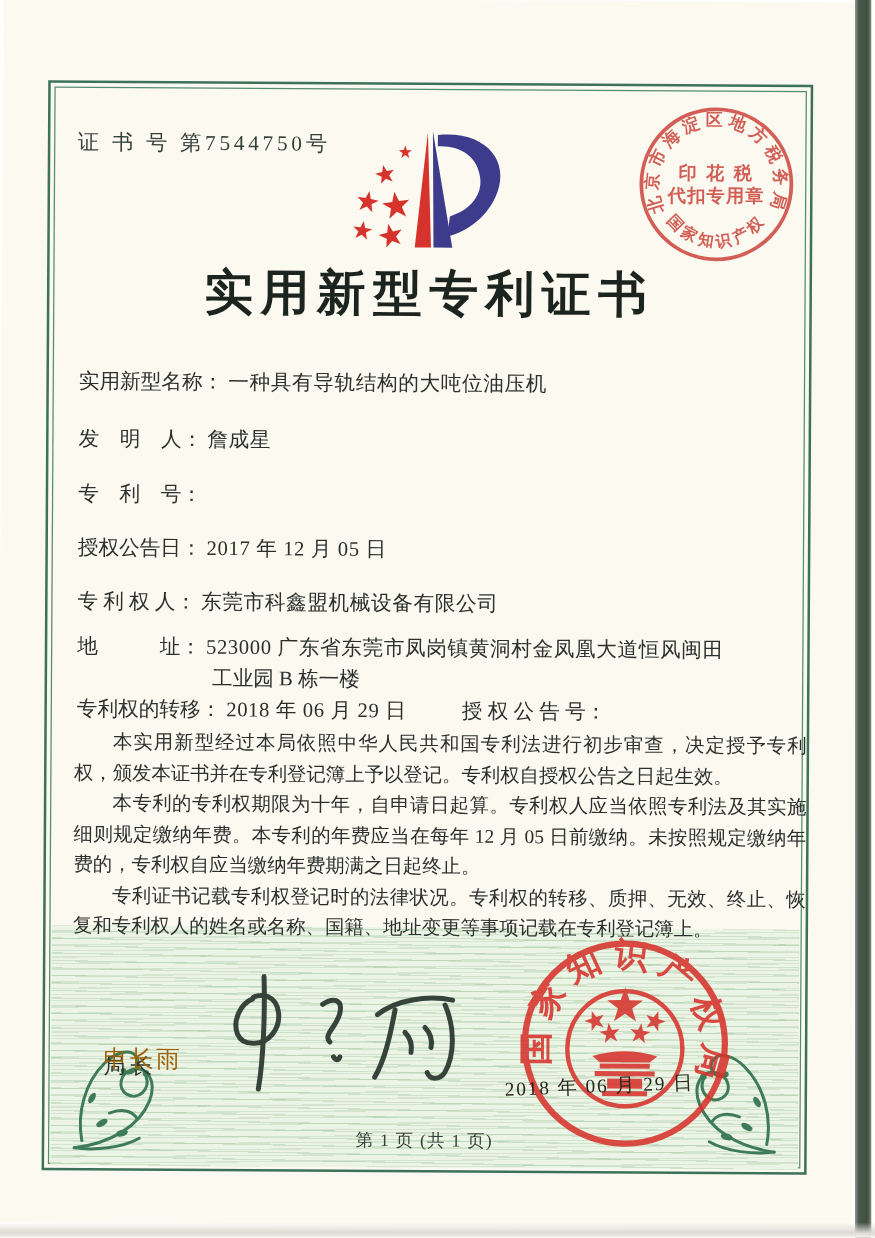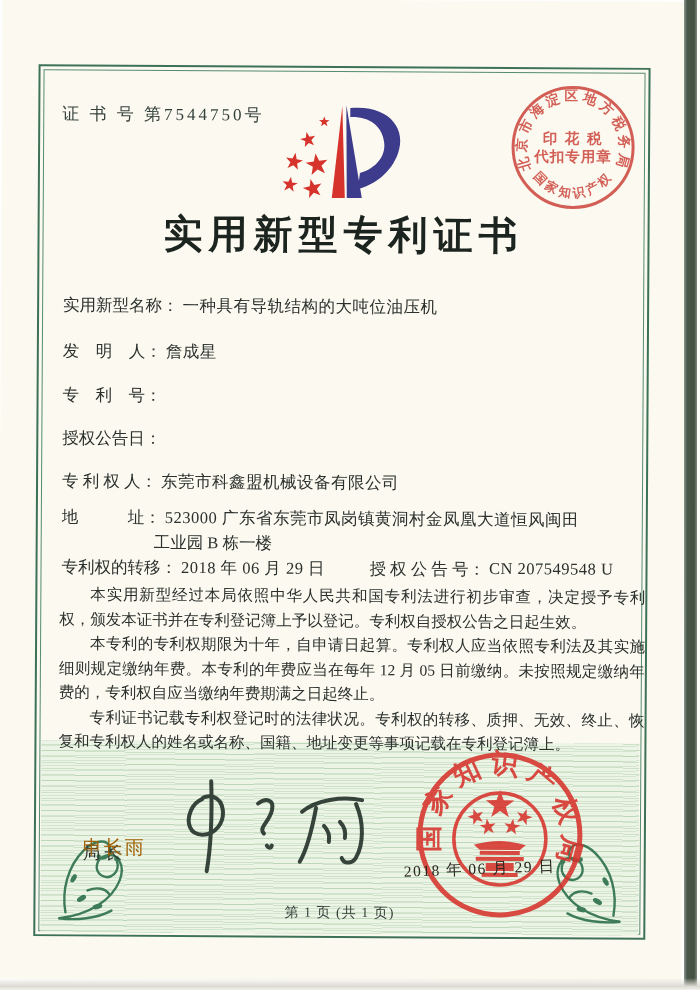--- a/index.html
+++ b/index.html
@@ -136,37 +136,37 @@
     </div>
     <div class="frow" style="top:342px;text-align:right;">
       <span class="lab">发　明　人：</span>
       <span class="val">詹成星</span>
     </div>
     <div class="frow" style="top:386px;">
       <span class="lab">专　利　号：</span>
     </div>
     <div class="frow" style="top:429px;">
       <span class="lab">授权公告日：</span>
+      <span class="val">2017 年 12 月 05 日</span>
     </div>
     <div class="frow" style="top:472px;">
       <span class="lab">专 利 权 人：</span>
       <span class="val">东莞市科鑫盟机械设备有限公司</span>
     </div>
     <div class="frow" style="top:508px;">
       <span class="lab">地　　　址：</span>
       <span class="val">523000 广东省东莞市凤岗镇黄洞村金凤凰大道恒风闽田</span>
     </div>
-    <div class="addr2" style="left:92px;top:533px;">工业园 B 栋一楼</div>
+    <div class="addr2" style="left:108px;top:533px;">工业园 B 栋一楼</div>
     <div class="frow" style="top:558px;">
       <span class="lab">专利权的转移：</span>
       <span class="val">2018 年 06 月 29 日</span>
     </div>
     <div class="frow" style="top:558px;left:308px;">
       <span class="lab">授 权 公 告 号：</span>
-      <span class="val">CN 207549548 U</span>
     </div>
   </div>
 
   <div class="paras">
     <p>本实用新型经过本局依照中华人民共和国专利法进行初步审查，决定授予专利权，颁发本证书并在专利登记簿上予以登记。专利权自授权公告之日起生效。</p>
     <p>本专利的专利权期限为十年，自申请日起算。专利权人应当依照专利法及其实施细则规定缴纳年费。本专利的年费应当在每年 12 月 05 日前缴纳。未按照规定缴纳年费的，专利权自应当缴纳年费期满之日起终止。</p>
     <p>专利证书记载专利权登记时的法律状况。专利权的转移、质押、无效、终止、恢复和专利权人的姓名或名称、国籍、地址变更等事项记载在专利登记簿上。</p>
   </div>
 
   <div class="signer-title">局长</div>

